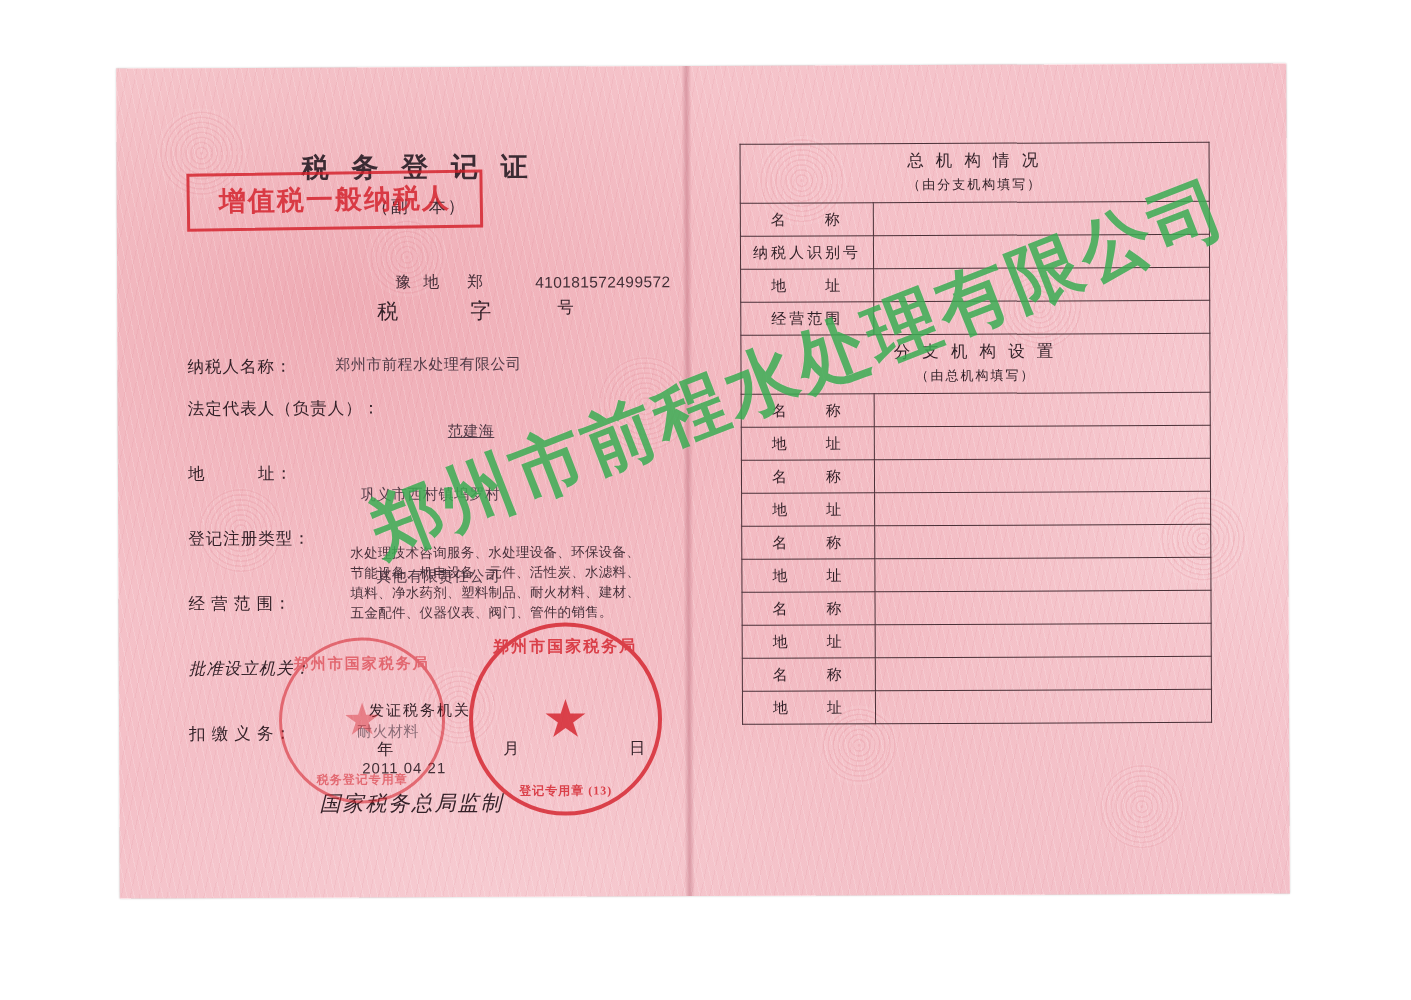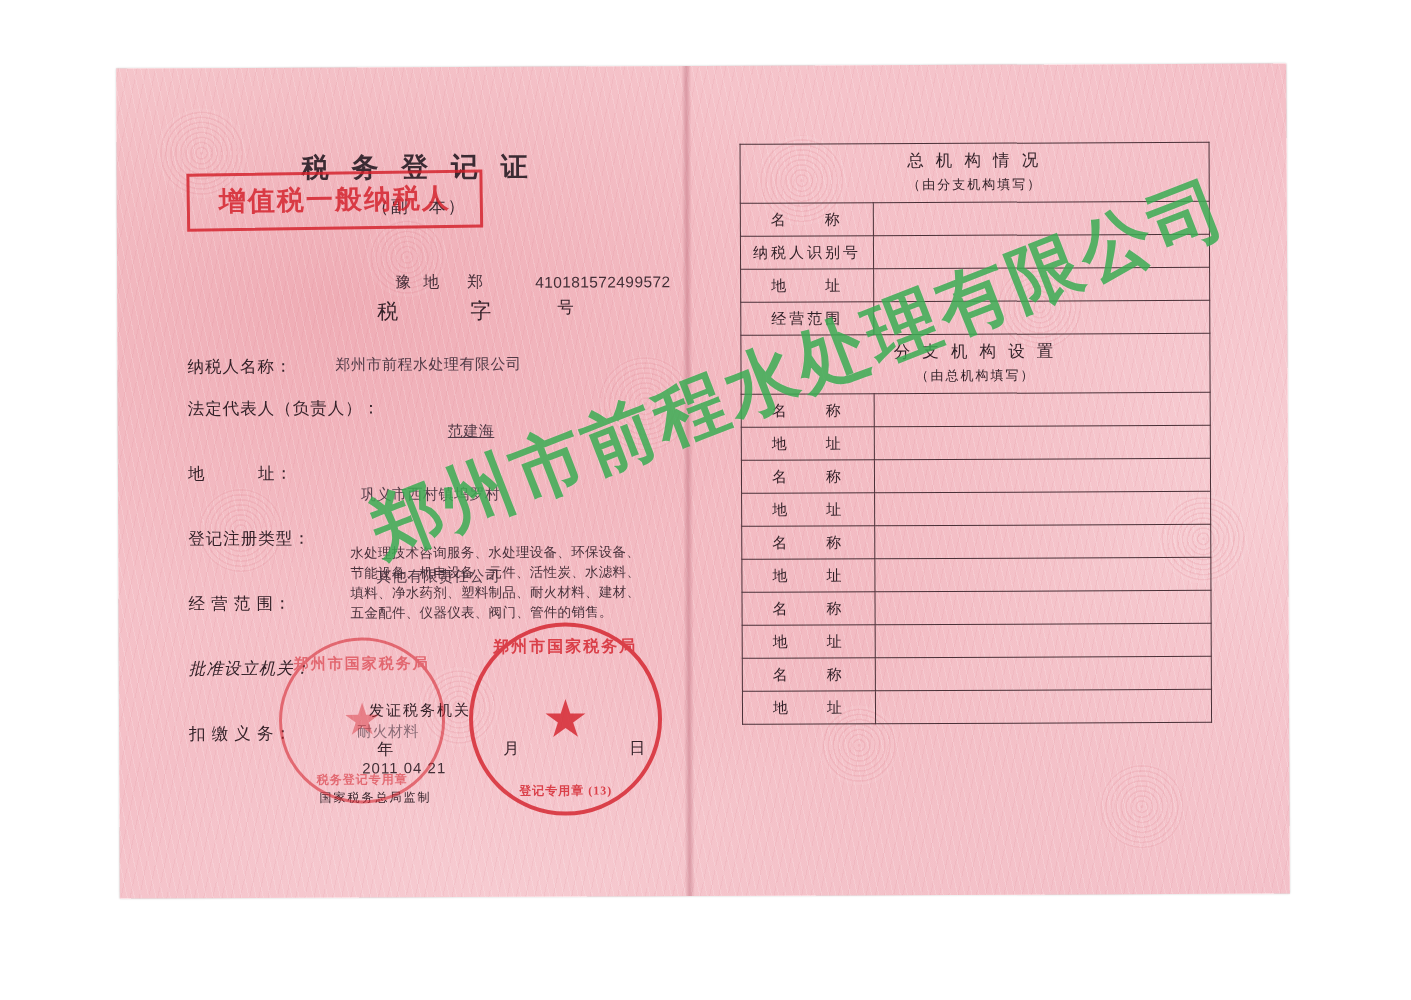--- a/index.html
+++ b/index.html
@@ -195,23 +195,24 @@
     top: 692px;
     font-size: 15px;
     color: #35242c;
     letter-spacing: 1px;
     font-family: "Liberation Sans", sans-serif;
   }
   #footer-note {
     position: absolute;
     left: 200px;
     top: 722px;
-    font-size: 12px;
-    letter-spacing: 2px;
-    color: #332128;
+    font-size: 21px;
+    letter-spacing: 2px;
+    color: #332128;
+    font-style: italic;
   }
 
   
   .seal {
     position: absolute;
     border-radius: 50%;
     border: 3px solid #d4202a;
     color: #d4202a;
     opacity: 0.80;
     pointer-events: none;

